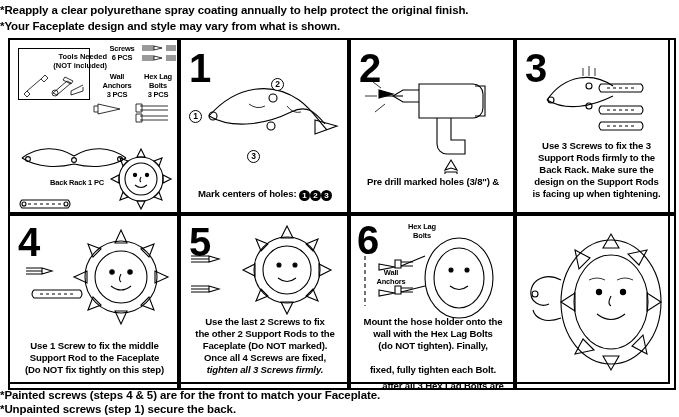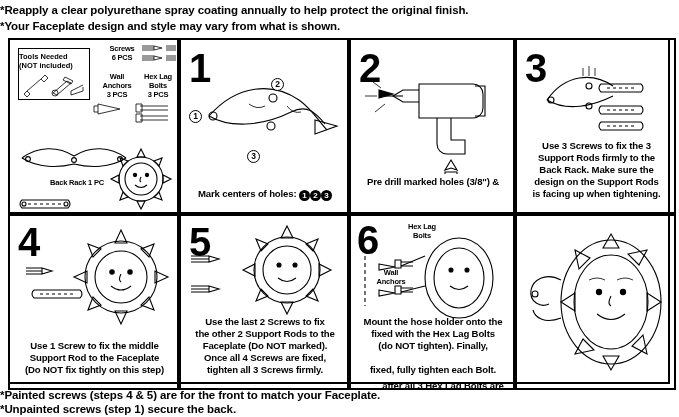--- a/index.html
+++ b/index.html
@@ -76,22 +76,22 @@
   }
 
   .toolsbox{
     position:absolute;
     left:8px;top:8px;
     width:72px;height:52px;
     border:1.5px solid #000;
     box-sizing:border-box;
   }
   .toolsbox .tl{
-    position:absolute;left:0;top:3px;width:72px;
-    font-size:7.5px;line-height:9px;font-weight:700;text-align:left;
+    position:absolute;left:16px;top:3px;width:72px;
+    font-size:7.5px;line-height:9px;font-weight:700;text-align:right;
   }
 
   svg{display:block;}
   .ln{fill:none;stroke:#000;stroke-width:1.1;}
   .thin{fill:none;stroke:#000;stroke-width:0.8;}
   .fillblk{fill:#000;}
 
   .circnum{
     display:inline-block;
     width:11px;height:11px;
@@ -338,21 +338,21 @@
       <svg width="60" height="70" style="position:absolute;left:4px;top:30px;">
         <g class="ln">
           <path d="M6 10 h18 M6 13 h18 M6 16 h18 M24 10 l10 3 l-10 3 z"></path>
           <path d="M6 40 h18 M6 43 h18 M6 46 h18 M24 40 l10 3 l-10 3 z"></path>
         </g>
       </svg>
       <div class="caption" style="left:2px;top:100px;width:164px;">Use the last 2 Screws to fix</div>
       <div class="caption" style="left:2px;top:112px;width:164px;">the other 2 Support Rods to the</div>
       <div class="caption" style="left:2px;top:124px;width:164px;">Faceplate (Do NOT marked).</div>
       <div class="caption" style="left:2px;top:136px;width:164px;">Once all 4 Screws are fixed,</div>
-      <div class="caption" style="left:2px;top:148px;width:164px;">tighten all 3 Screws firmly.</div>
+      <div class="caption" style="left:2px;top:148px;width:164px;font-style:italic;">tighten all 3 Screws firmly.</div>
     </div>
 
     <div class="cell c7">
       <div class="stepnum" style="left:6px;top:4px;">6</div>
       <div class="tiny" style="left:46px;top:6px;width:50px;">Hex Lag</div>
       <div class="tiny" style="left:46px;top:15px;width:50px;">Bolts</div>
       <div class="tiny" style="left:18px;top:52px;width:44px;">Wall</div>
       <div class="tiny" style="left:18px;top:61px;width:44px;">Anchors</div>
 
       <svg width="160" height="100" style="position:absolute;left:4px;top:10px;">
@@ -364,21 +364,21 @@
           <path d="M95 60 q9 7 18 0"></path>
           <path d="M70 30 l-24 10 M70 60 l-24 6"></path>
           <path d="M46 36 h12 M46 40 h12 M40 34 h6 v8 h-6 z"></path>
           <path d="M46 62 h12 M46 66 h12 M40 60 h6 v8 h-6 z"></path>
           <path d="M24 38 l16 3 l-16 3 z"></path>
           <path d="M24 64 l16 3 l-16 3 z"></path>
           <path d="M10 30 v50" stroke-dasharray="4 3"></path>
         </g>
       </svg>
       <div class="caption" style="left:2px;top:100px;width:160px;">Mount the hose holder onto the</div>
-      <div class="caption" style="left:2px;top:112px;width:160px;">fixed with the Hex Lag Bolts</div>
+      <div class="caption" style="left:2px;top:112px;width:160px;">wall with the Hex Lag Bolts</div>
       <div class="caption" style="left:2px;top:124px;width:160px;">(do NOT tighten). Finally,</div>
       <div class="caption" style="left:12px;top:136px;width:160px;margin-top:28px;">after all 3 Hex Lag Bolts are</div>
       <div class="caption" style="left:2px;top:148px;width:160px;">fixed, fully tighten each Bolt.</div>
     </div>
 
     <div class="cell c8">
       <svg width="155" height="170" style="position:absolute;left:2px;top:2px;">
         <g class="ln">
           <ellipse cx="92" cy="84" rx="50" ry="62"></ellipse>
           <ellipse cx="92" cy="84" rx="37" ry="47"></ellipse>

